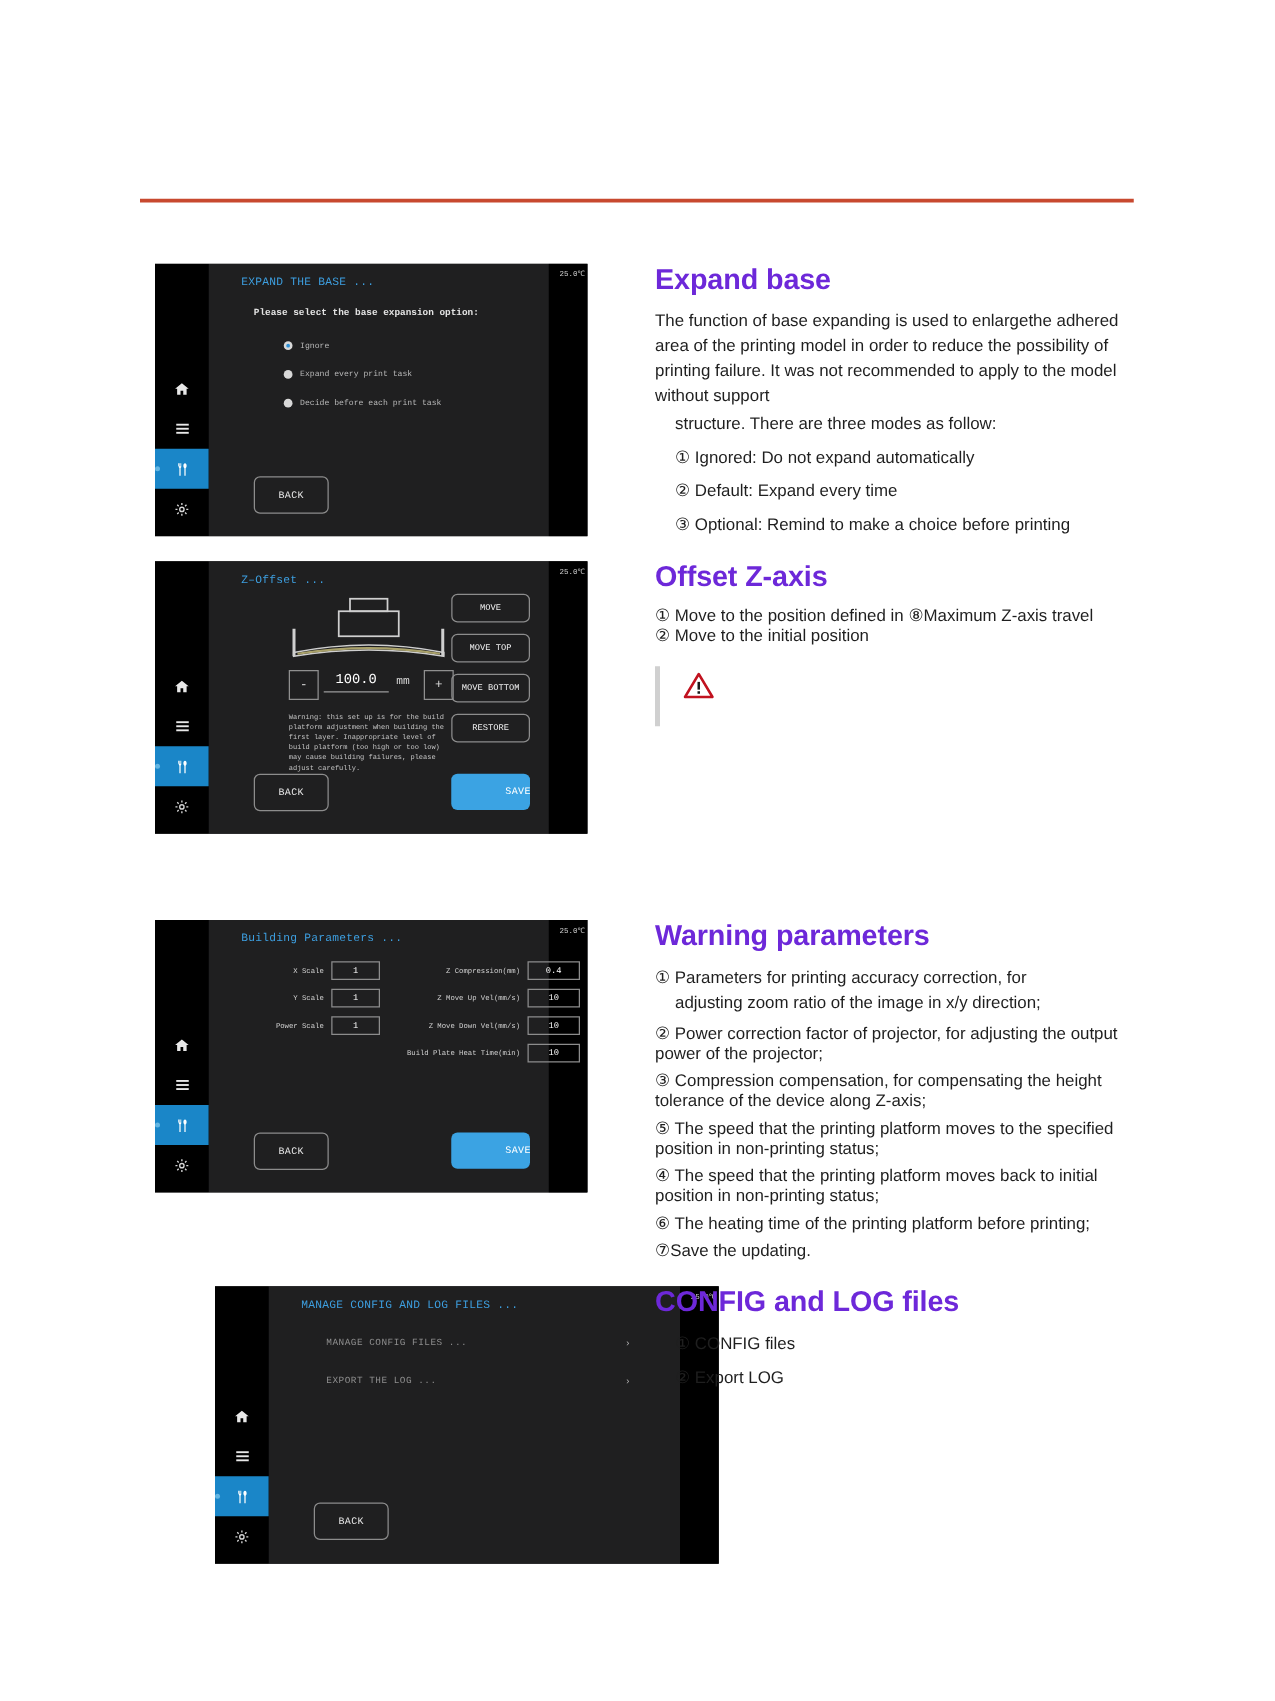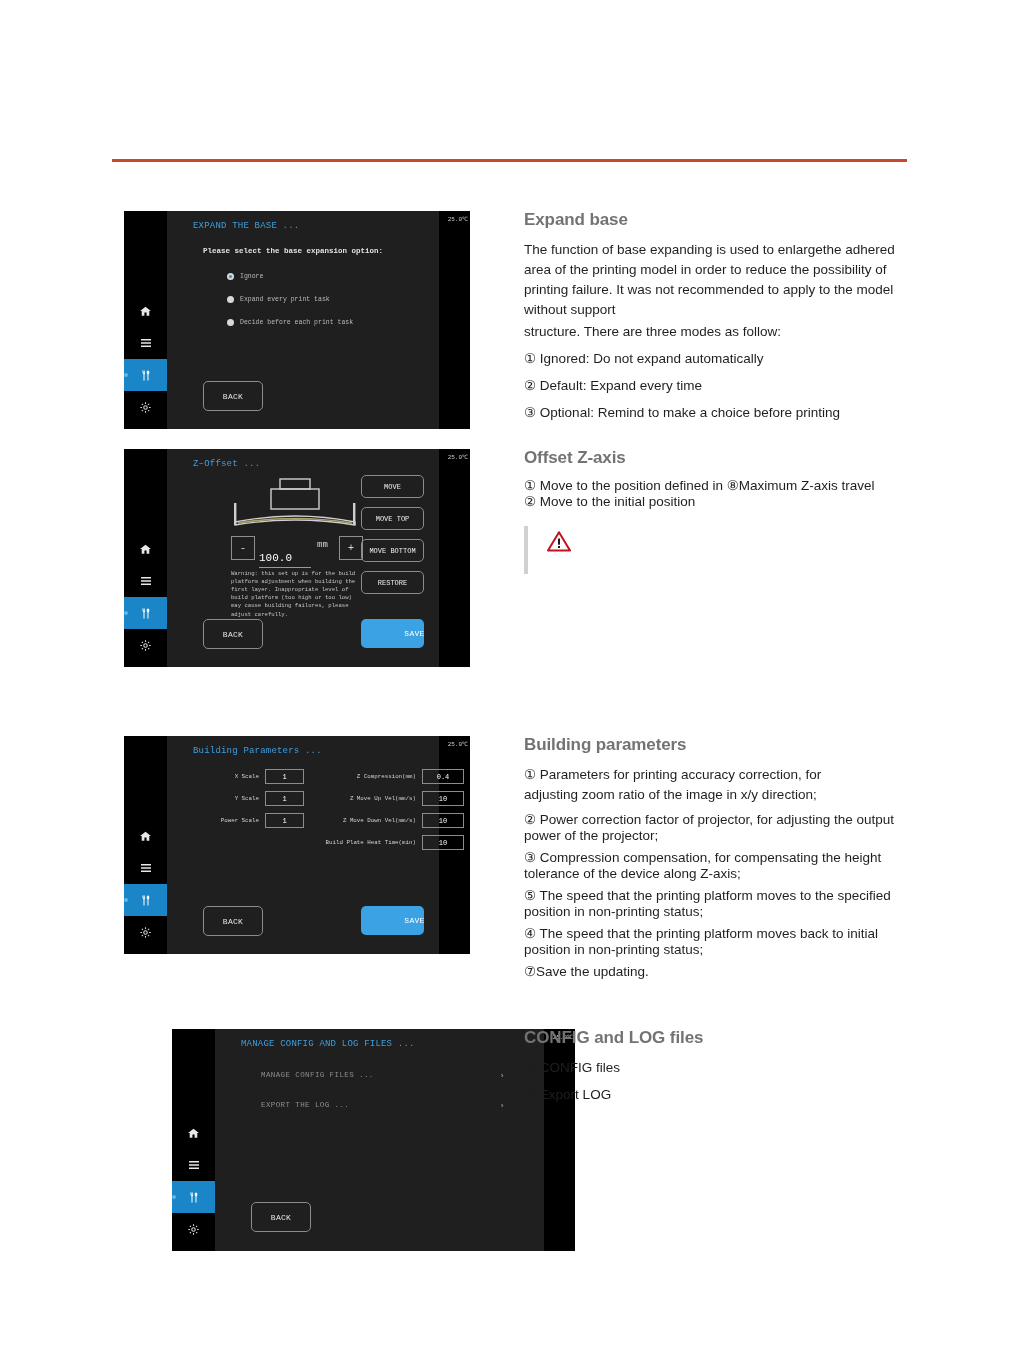--- a/index.html
+++ b/index.html
@@ -141,22 +141,22 @@
     width: 132px; height: 26px;
   }
   .step-btn {
     position: absolute; top: 0; width: 24px; height: 24px;
     border: 1px solid #8f8f8f; color: #dcdcdc;
     font-size: 10px; display:flex; align-items:center; justify-content:center;
   }
   .step-minus { left: 0; }
   .step-plus  { right: 0; }
   .step-value {
-    position: absolute; left: 28px; top: 16px; width: 52px;
-    text-align: left; color: #ffffff; font-size: 11px;
+    position: absolute; left: 28px; top: 2px; width: 52px;
+    text-align: center; color: #ffffff; font-size: 11px;
     border-bottom: 1px solid #9a9a9a; padding-bottom: 3px;
   }
   .step-unit {
     position: absolute; left: 86px; top: 4px;
     color: #d8d8d8; font-size: 9px;
   }
   .zwarn {
     position: absolute; left: 64px; top: 121px; width: 132px;
     font-size: 5.6px; line-height: 1.45; color: #c4c4c4;
   }
@@ -194,29 +194,29 @@
   .menu-row {
     position: absolute; left: 46px; width: 244px; height: 20px;
     display: flex; align-items: center; justify-content: space-between;
     font-size: 7.5px; color: #8d8d8d; letter-spacing: 0.4px; gap: 40px;
   }
   .chev { font-size: 8px; color: #b0b0b0; }
 
   
   .doc { position: absolute; left: 524px; width: 396px; }
   h2.sect {
-    font-size: 17px; font-weight: bold; color: #737373;
+    font-size: 23px; font-weight: bold; color: #6d28d9;
     margin: 0 0 10px 0; letter-spacing: -0.1px;
   }
   p.body {
     font-size: 13.5px; color: #1f1f1f; margin: 0 0 2px 0;
     line-height: 20px;
   }
   p.body.tight { line-height: 16px; margin-bottom: 6px; }
-  p.body.spaced { margin-bottom: 7px; }
+  p.body.spaced { margin-bottom: 7px; margin-left: 16px; }
   .warn-block {
     margin-top: 16px;
     border-left: 4px solid #d0d0d0;
     padding: 4px 0 10px 18px;
     min-height: 48px;
   }
   .warn-tri { display: block; }
 </style>
 </head>
 <body>
@@ -472,27 +472,28 @@
   <div class="warn-block">
     <svg class="warn-tri" width="26" height="23" viewBox="0 0 26 23">
       <path d="M13 2.2 24 20.6H2z" fill="none" stroke="#c1121f" stroke-width="2" stroke-linejoin="round"></path>
       <rect x="12" y="8.5" width="2" height="6.2" fill="#1a1a1a"></rect>
       <rect x="12" y="16" width="2" height="2" fill="#1a1a1a"></rect>
     </svg>
   </div>
 </div>
 
 <div class="doc" style="top:735px; width:400px;">
-  <h2 class="sect">Building parameters</h2>
+  <h2 class="sect">Warning parameters</h2>
   <p class="body" style="margin-bottom:0;">① Parameters for printing accuracy correction, for</p>
   <p class="body spaced">adjusting zoom ratio of the image in x/y direction;</p>
   <p class="body tight">② Power correction factor of projector, for adjusting the output power of the projector;</p>
   <p class="body tight">③ Compression compensation, for compensating the height tolerance of the device along Z-axis;</p>
   <p class="body tight">⑤ The speed that the printing platform moves to the specified position in non-printing status;</p>
   <p class="body tight">④ The speed that the printing platform moves back to initial position in non-printing status;</p>
+  <p class="body tight">⑥ The heating time of the printing platform before printing;</p>
   <p class="body tight">⑦Save the updating.</p>
 </div>
 
 <div class="doc" style="top:1028px;">
   <h2 class="sect">CONFIG and LOG files</h2>
   <p class="body spaced">① CONFIG files</p>
   <p class="body spaced">② Export LOG</p>
 </div>
 
 </body></html>

